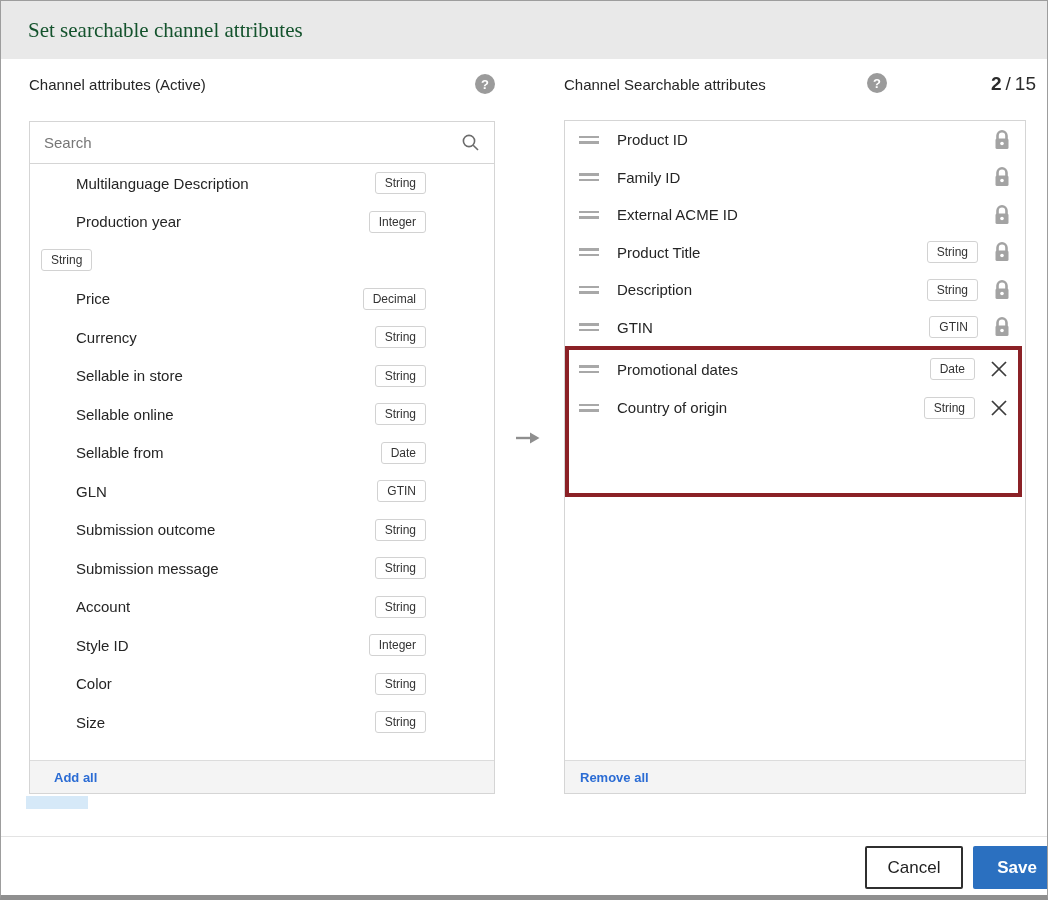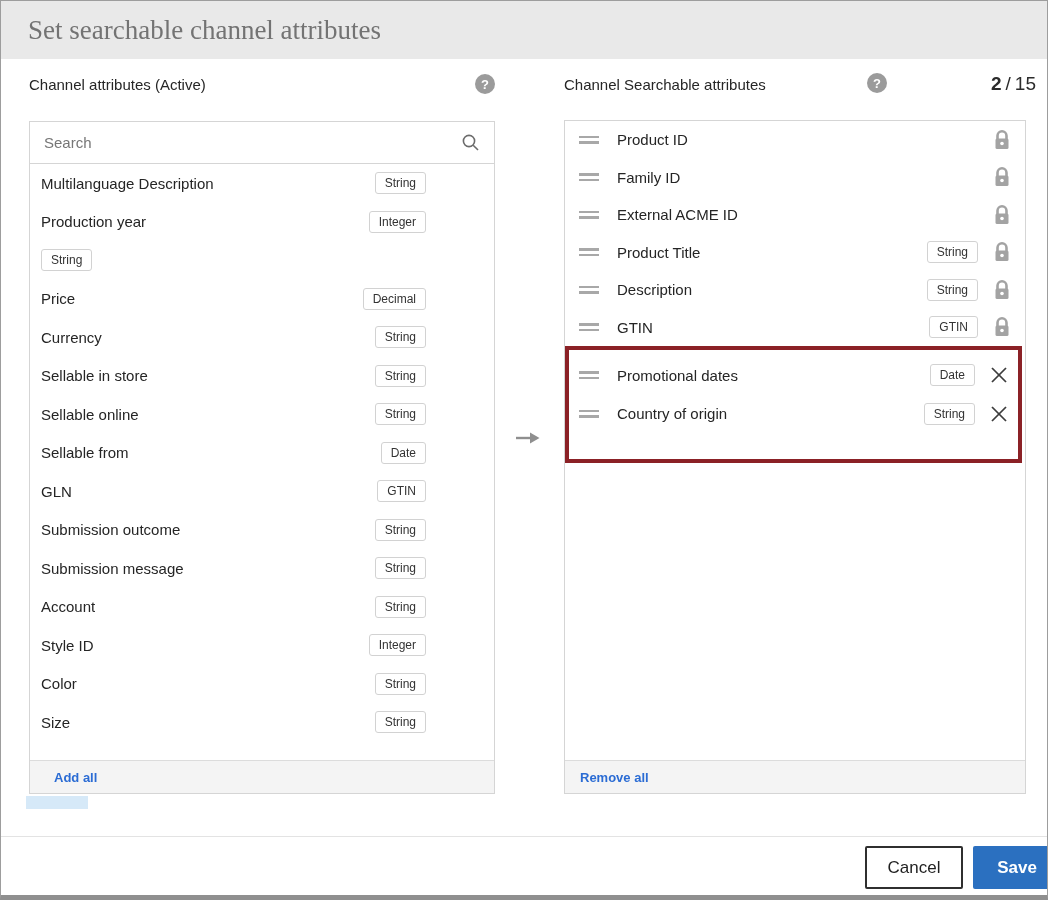--- a/index.html
+++ b/index.html
@@ -8,21 +8,21 @@
 
   .dialog{
     position:relative; width:1048px; height:900px;
     background:#fff; overflow:hidden;
     border:1px solid #9d9d9d; border-bottom:5px solid #8f8f8f;
   }
 
   
   .titlebar{ position:absolute; top:0; left:0; right:0; height:58px; background:#e9e9e9; }
   .title{
-    font-family:"Liberation Serif", serif; font-size:27px; color:#737373;
+    font-family:"Liberation Serif", serif; font-size:21px; color:#14532d;
     line-height:58px; padding-left:27px;
   }
 
   
   .col-header{ position:absolute; top:72px; height:22px; display:flex; align-items:center;
                font-size:15px; color:#262626; }
   #left-header{ left:28px; width:466px; }
   #right-header{ left:563px; width:472px; }
   .help{
     width:20px; height:20px; border-radius:50%; background:#9b9b9b; color:#fff;
@@ -39,37 +39,37 @@
   .panel{ position:absolute; border:1px solid #d5d5d5; background:#fff; }
   #left-panel{ left:28px; top:120px; width:466px; height:673px; }
   #right-panel{ left:563px; top:119px; width:462px; height:674px; }
 
   .searchrow{ height:42px; border-bottom:1px solid #d5d5d5; display:flex; align-items:center; padding:0 14px; }
   .searchrow input{ flex:1; border:none; outline:none; font-size:15px; color:#333; font-family:inherit; }
   .searchrow input::placeholder{ color:#767676; }
 
   .row{ display:flex; align-items:center; }
   .lrow{ height:38.5px; padding:0 68px 0 11px; justify-content:space-between; cursor:pointer; }
-  .label{ font-size:15px; color:#252525; white-space:nowrap; overflow:hidden; }
+  .label{ font-size:15px; color:#252525; white-space:nowrap; overflow:hidden;margin-left:35px; }
   .badge{
     border:1px solid #d2d2d2; border-radius:3px; background:#fff;
     font-size:12px; color:#333; padding:2px 9px; line-height:16px; white-space:nowrap; flex:none;
   }
 
   .rrow{ height:37.5px; padding:0 12px 0 14px; }
   .redbox .rrow{ height:38.5px; padding:0 8px 0 10px; }
   .handle{ width:20px; flex:none; display:flex; flex-direction:column; gap:3px; cursor:grab; }
   .handle i{ display:block; height:2.5px; background:#a8a8a8; }
   .rrow .label{ margin-left:18px; }
   .right-side{ margin-left:auto; display:flex; align-items:center; }
   .right-side .badge{ margin-right:13px; }
   .icon22{ width:22px; height:22px; flex:none; display:flex; align-items:center; justify-content:center; }
   .x-btn{ cursor:pointer; }
 
-  .redbox{ border:4px solid #8b2126; height:117px; margin-right:3px; padding-top:6px; }
+  .redbox{ border:4px solid #8b2126; height:151px; margin-right:3px; }
 
   .panel-footer{
     position:absolute; left:0; right:0; bottom:0; height:33px; background:#f4f4f4;
     border-top:1px solid #dcdcdc; display:flex; align-items:center; padding-left:24px;
   }
   #right-panel .panel-footer{ padding-left:15px; }
   .link{ color:#2b6cd4; font-size:13px; font-weight:600; cursor:pointer; }
 
   
   .mid-arrow{ position:absolute; left:514px; top:430px; }

